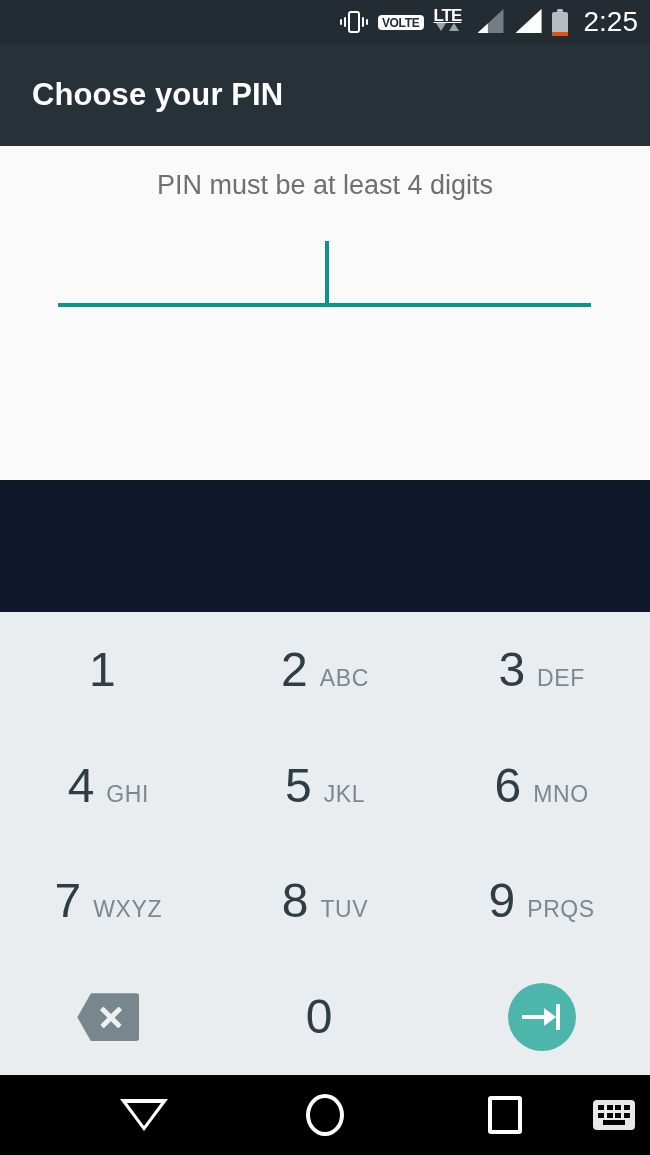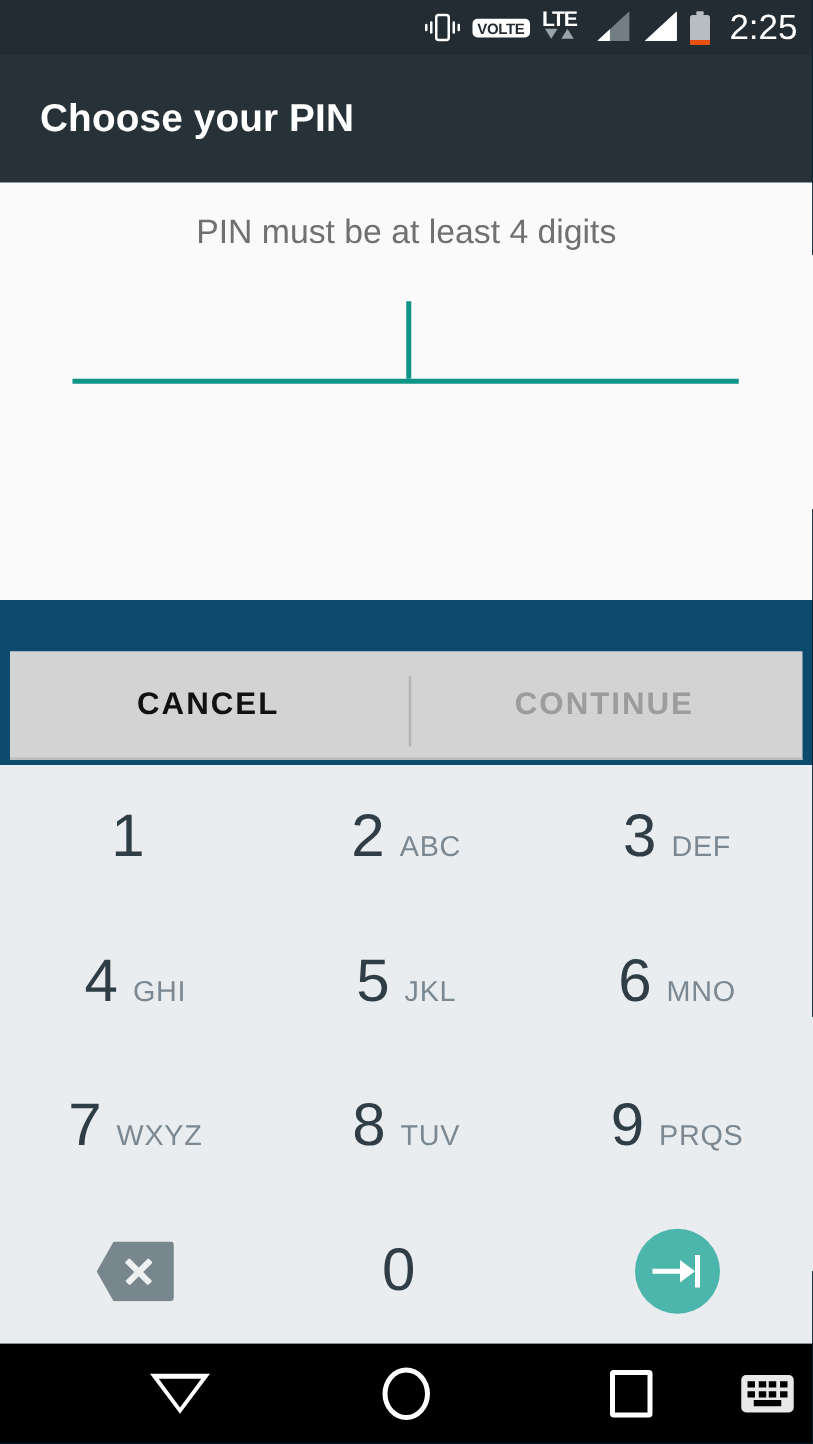--- a/index.html
+++ b/index.html
@@ -8,21 +8,21 @@
     background: #000;
   }
   body {
     font-family: "Liberation Sans", sans-serif;
   }
   #screen {
     position: relative;
     width: 650px;
     height: 1155px;
     overflow: hidden;
-    background: #0c4a6e;
+    background: #0f172a;
   }
 
   
   .statusbar {
     position: absolute;
     left: 0; top: 0;
     width: 650px; height: 44px;
     background: #232c32;
     display: flex;
     align-items: center;
@@ -57,21 +57,21 @@
     padding: 2px 4px 1px 4px;
     border-radius: 4px;
     line-height: 12px;
     font-family: "Liberation Sans", sans-serif;
   }
 
   .lte-icon { position: relative; width: 32px; height: 28px; }
   .lte-text {
     position: absolute; left: 0; top: -1px;
     font-size: 17px; font-weight: bold; color: #fff;
-    letter-spacing: -1px; line-height: 17px;
+    letter-spacing: -1px; line-height: 17px; text-decoration: underline;
   }
   .lte-arrows {
     position: absolute; left: 2px; top: 15px;
     display: flex; gap: 3px;
   }
   .arr { width: 0; height: 0; }
   .arr-dn {
     border-left: 5px solid transparent;
     border-right: 5px solid transparent;
     border-top: 8px solid #9aa3a8;
@@ -401,25 +401,20 @@
   <div class="appbar-shadow"></div>
 
   <div class="content">
     <div class="hint">PIN must be at least 4 digits</div>
     <div class="pin-field">
       <div class="pin-cursor"></div>
       <div class="pin-underline"></div>
     </div>
   </div>
 
-  <div class="actionbar">
-    <div class="action-btn action-cancel">CANCEL</div>
-    <div class="action-btn action-continue">CONTINUE</div>
-    <div class="action-divider"></div>
-  </div>
 
   <div class="keypad">
 
     <div class="key">
       <div class="key-inner">
         <span class="key-digit">1</span>
         <span class="key-letters"></span>
       </div>
     </div>
 

